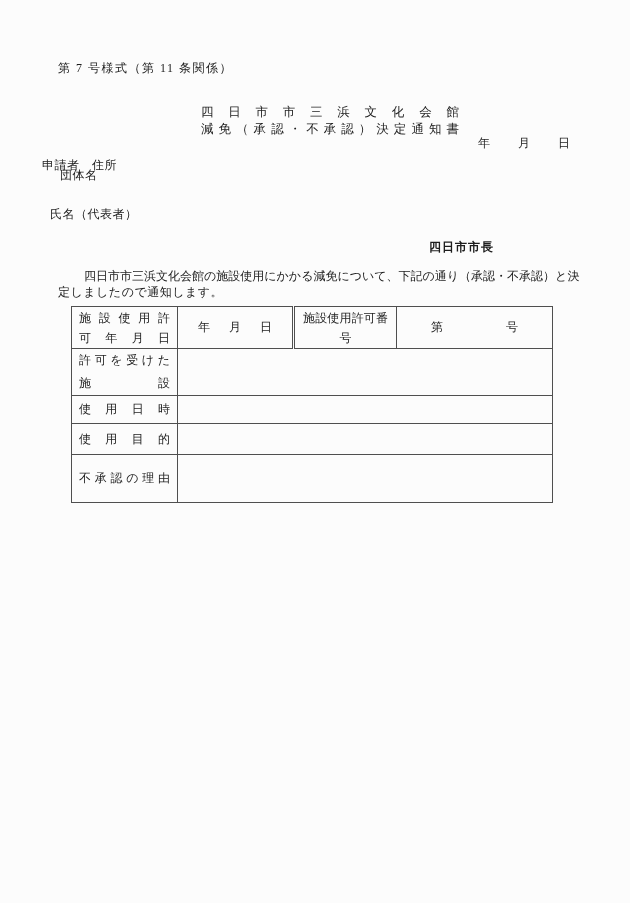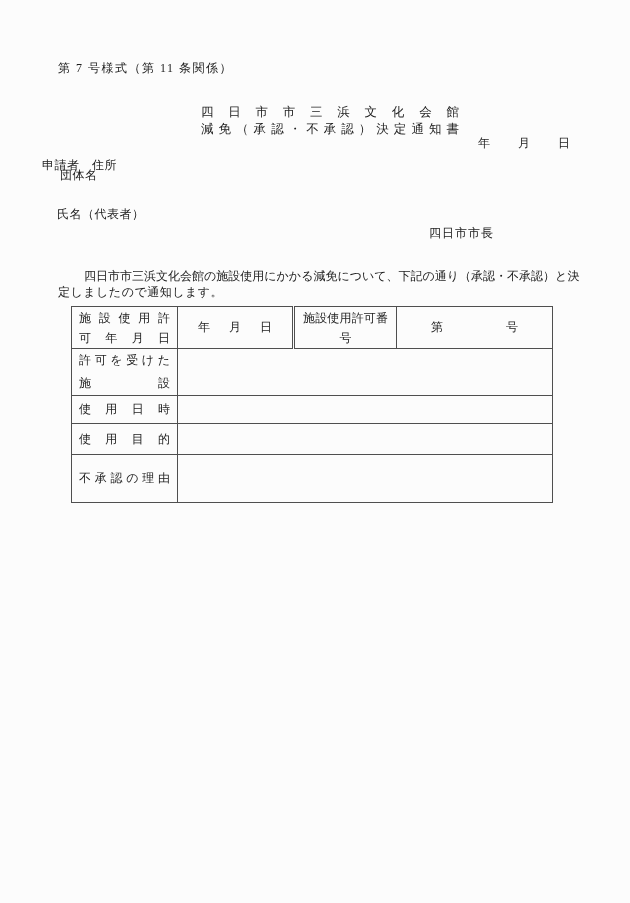--- a/index.html
+++ b/index.html
@@ -16,22 +16,22 @@
   }
   .abs { position: absolute; line-height: 14px; white-space: pre; }
   .justify { display: flex; justify-content: space-between; white-space: normal; }
 
   .form-number { left: 58px;  top: 61px;  letter-spacing: 1.5px; }
   .title1      { left: 201px; top: 105px; width: 258px; font-size: 12.5px; }
   .title2      { left: 201px; top: 122px; width: 258px; font-size: 12.5px; }
   .dateline    { left: 478px; top: 136px; width: 92px; }
   .addr        { left: 42px;  top: 158px; letter-spacing: 0.5px; }
   .org         { left: 60px;  top: 168px; letter-spacing: 0.5px; }
-  .rep         { left: 57px;  top: 207px; letter-spacing: 0.5px; text-align: center; }
-  .mayor       { left: 429px; top: 226px; letter-spacing: 1px; }
+  .rep         { left: 50px;  top: 207px; letter-spacing: 0.5px; text-align: center; }
+  .mayor       { left: 429px; top: 240px; letter-spacing: 1px; font-weight: bold; }
   .body1       { left: 84px;  top: 269px; }
   .body2       { left: 58px;  top: 285px; letter-spacing: 0.5px; }
 
   .form-table {
     position: absolute; left: 71px; top: 306px;
     border-collapse: collapse; table-layout: fixed;
     font-size: 12px; color: #1d1d1d;
   }
   .form-table td { border: 1px solid #4f4f4f; padding: 0; vertical-align: middle; }
   .form-table td.dbl { border-left: 3px double #4f4f4f; }

